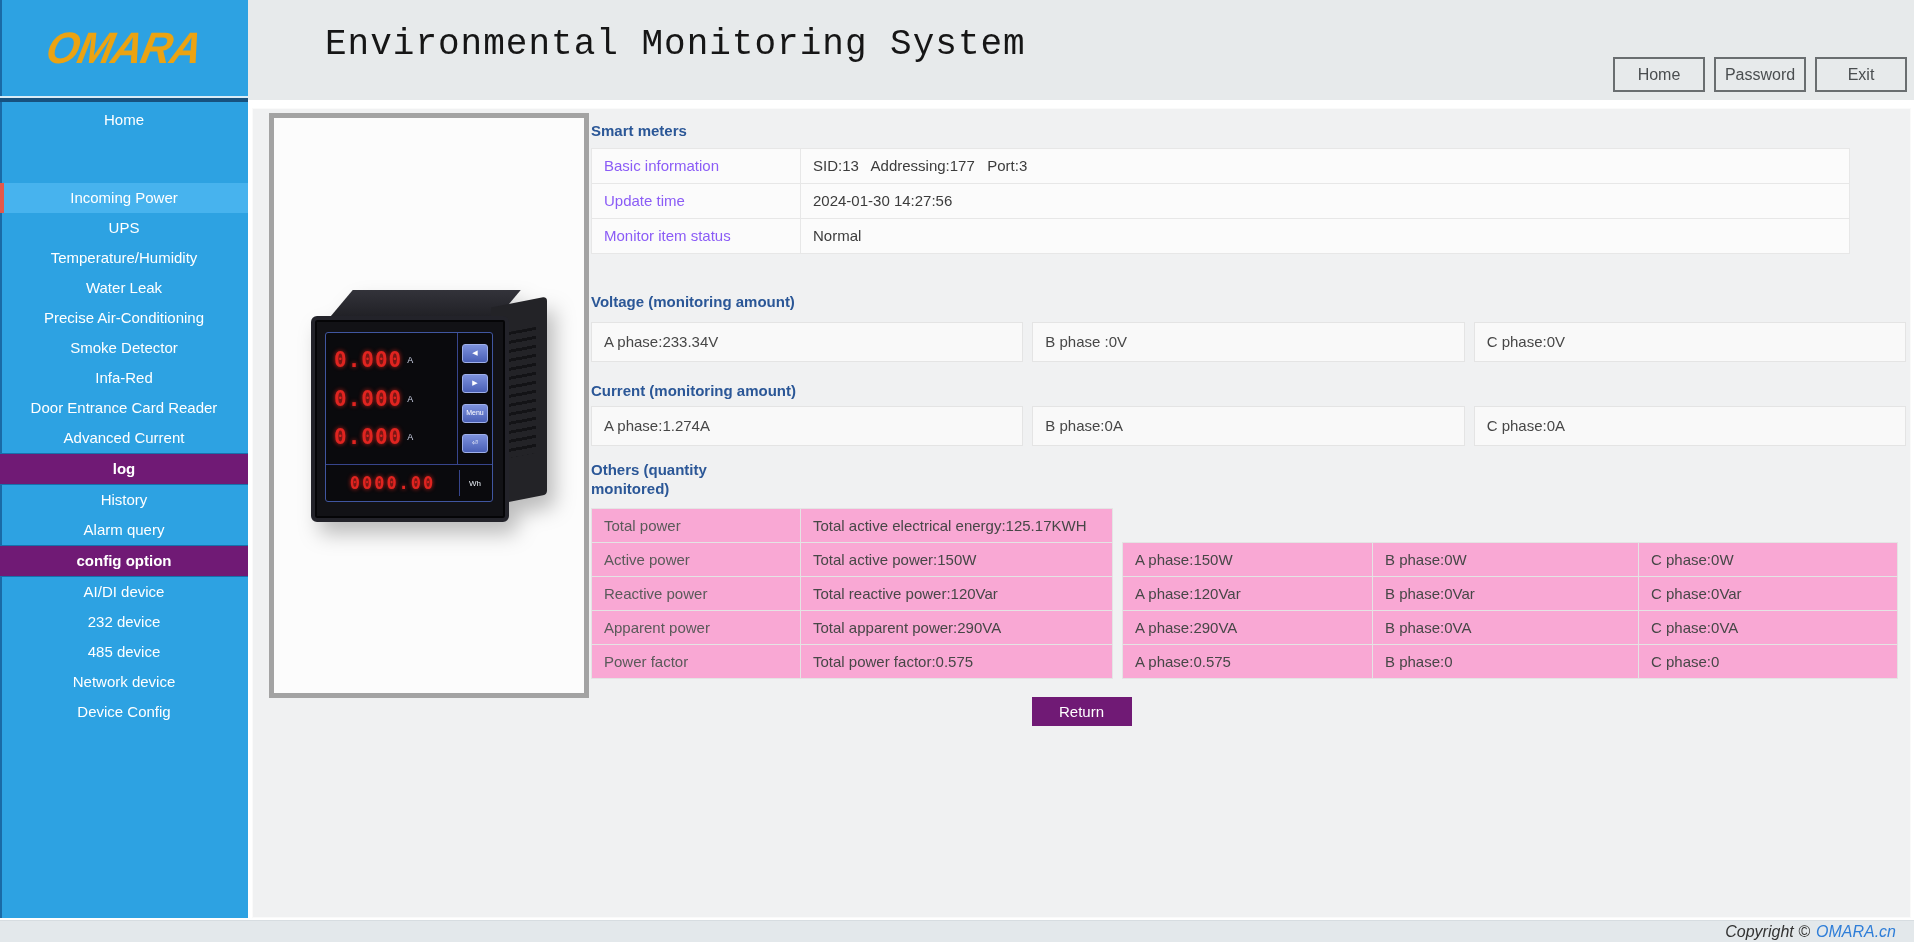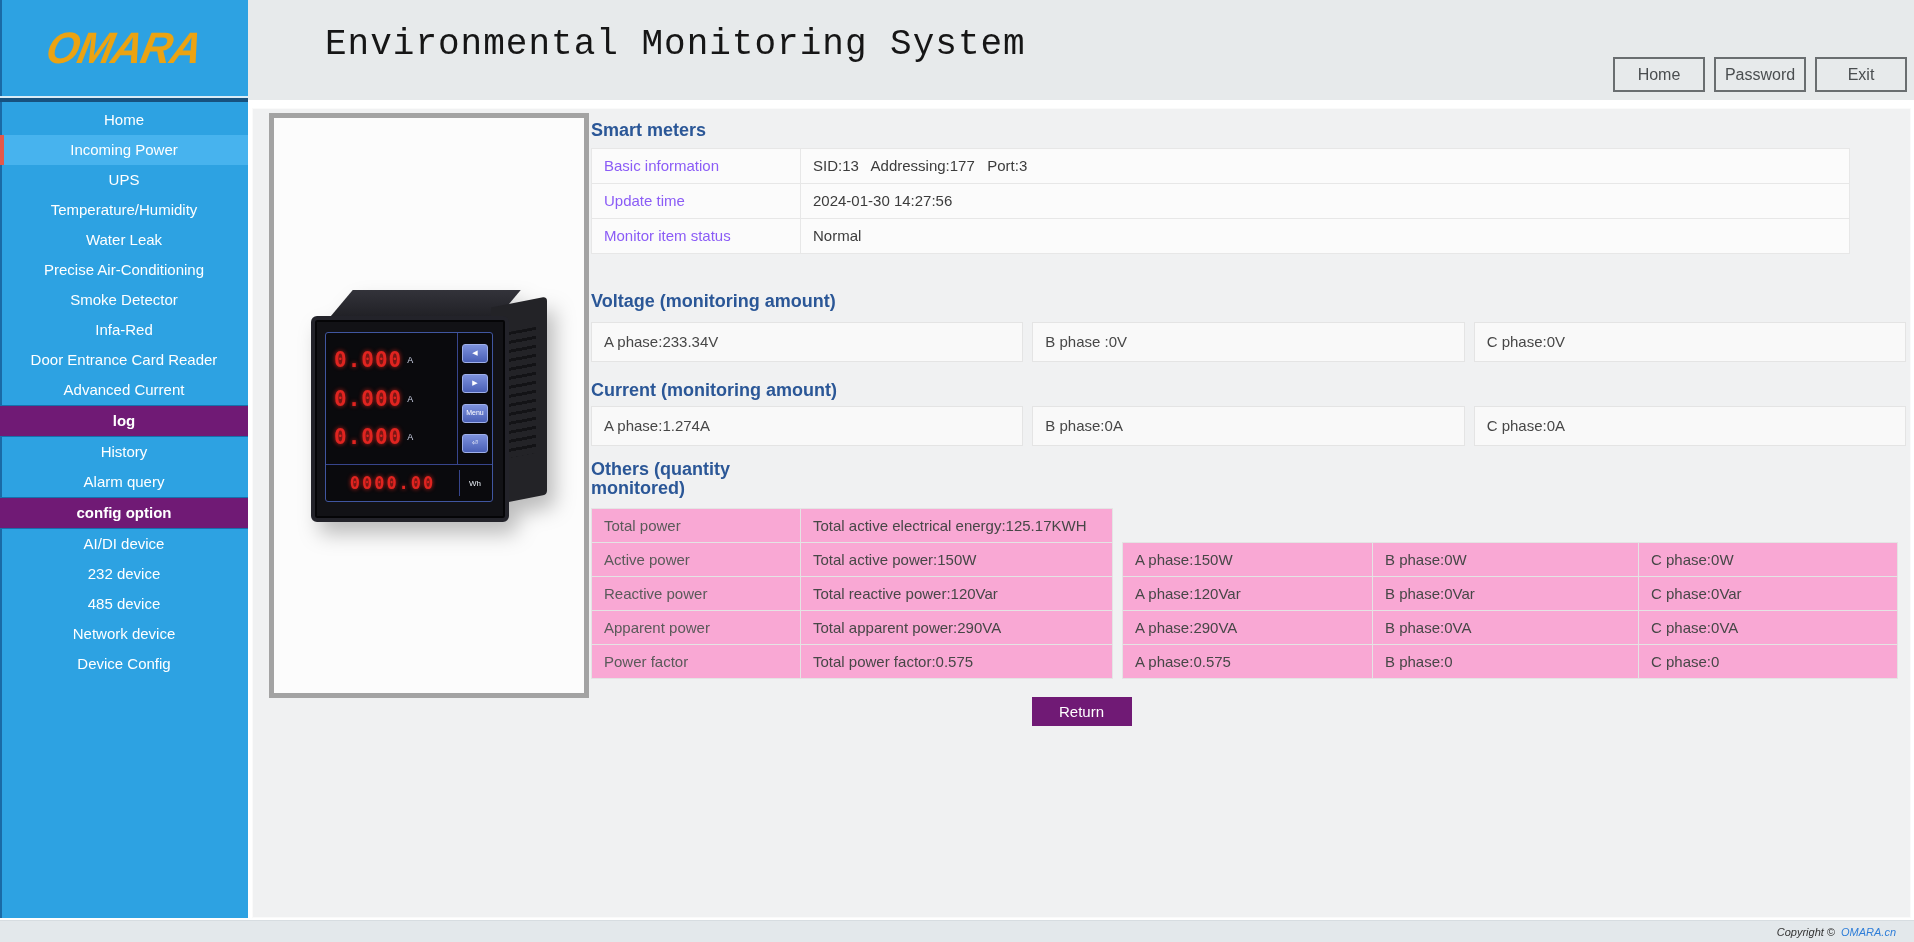--- a/index.html
+++ b/index.html
@@ -10,21 +10,21 @@
   .sidebar{position:absolute;left:0;top:0;width:248px;height:918px;
            background:#2da2e2;box-shadow:inset 2px 0 0 #1a6aa6;}
   .logo-wrap{height:96px;display:flex;align-items:center;justify-content:center;}
   .logo{font-weight:bold;font-style:italic;font-size:42px;color:#eba312;
         transform:skewX(-12deg) scaleY(1.05);letter-spacing:-1px;}
   .logo-sep{height:2px;background:#d8ecf7;}
   .logo-sep2{height:4px;background:#17517e;}
   .menu{padding-top:3px;}
   .side-item{height:30px;line-height:30px;text-align:center;color:#fff;
              font-size:15px;cursor:pointer;}
-  .side-item.active{background:#47b3ee;box-shadow:inset 4px 0 0 #e4584a;}
+  .side-item.active{background:#47b3ee;box-shadow:inset 4px 0 0 #e4584a;margin-top:48px;}
   .side-item.side-header{background:#701a75;font-weight:bold;
              border-top:1px solid #1670ad;border-bottom:1px solid #1670ad;}
 
   
   .content{position:absolute;left:248px;top:0;right:0;height:920px;background:#fff;}
   .topbar{position:absolute;left:0;top:0;right:0;height:100px;background:#e7eaeb;}
   .page-title{position:absolute;left:77px;top:24px;font-size:36px;color:#161616;
       font-family:"Liberation Mono","DejaVu Sans Mono",monospace;letter-spacing:1px;}
   .top-btns{position:absolute;right:7px;top:57px;display:flex;gap:9px;}
   .top-btn{width:92px;height:35px;background:transparent;border:2px solid #6a6e70;
@@ -65,21 +65,21 @@
       line-height:15px;text-align:center;overflow:hidden;}
   .screen-bot{height:36px;border-top:1px solid #37458c;display:flex;align-items:center;}
   .bot-digits{flex:1;text-align:center;font-family:"DejaVu Sans Mono",monospace;
       font-weight:bold;font-size:17px;color:#e02420;letter-spacing:2px;
       text-shadow:0 0 4px rgba(255,40,30,.8);}
   .wh-box{width:30px;height:26px;border-left:1px solid #37458c;color:#e8eef5;
       font-size:8px;display:flex;align-items:center;justify-content:center;margin-right:2px;}
 
   
   .tables{position:absolute;left:338px;top:0;width:1315px;font-size:15px;}
-  .sec-title{font-weight:bold;color:#2b5797;font-size:18px;line-height:19px;}
+  .sec-title{font-weight:bold;color:#2b5797;font-size:15px;line-height:19px;}
   .t-smart{margin:12px 0 8px;}
   .t-voltage{margin:38px 0 11px;}
   .t-current{margin:19px 0 6px;}
   .t-others{margin:14px 0 10px;width:160px;}
 
   .info-table{width:1260px;}
   .info-row{display:flex;height:36px;margin-top:-1px;}
   .info-row:first-child{margin-top:0;}
   .cell{border:1px solid #e7e7e7;background:#fbfbfb;line-height:34px;
       padding-left:12px;box-sizing:border-box;}
@@ -104,21 +104,21 @@
   .o-c{width:260px;}
 
   .return-wrap{position:absolute;left:0;right:0;top:588px;text-align:center;}
   .return-btn{width:100px;height:29px;background:#701a75;border:none;color:#fff;
       font-size:15px;font-family:"Liberation Sans",sans-serif;cursor:pointer;}
 
   
   .footer{position:absolute;left:0;bottom:0;width:100%;height:22px;background:#e3e8eb;
       border-top:1px solid #d7dde1;display:flex;align-items:center;
       justify-content:flex-end;padding-right:18px;box-sizing:border-box;
-      font-style:italic;font-size:11px;color:#333;}
+      font-style:italic;font-size:16px;color:#333;}
   .footer a{color:#2f7ed8;text-decoration:none;font-style:italic;margin-left:6px;cursor:pointer;}
 </style>
 </head>
 <body>
 
 <div id="app">
 
   <div class="sidebar">
     <div class="logo-wrap">
       <span class="logo">OMARA</span>

